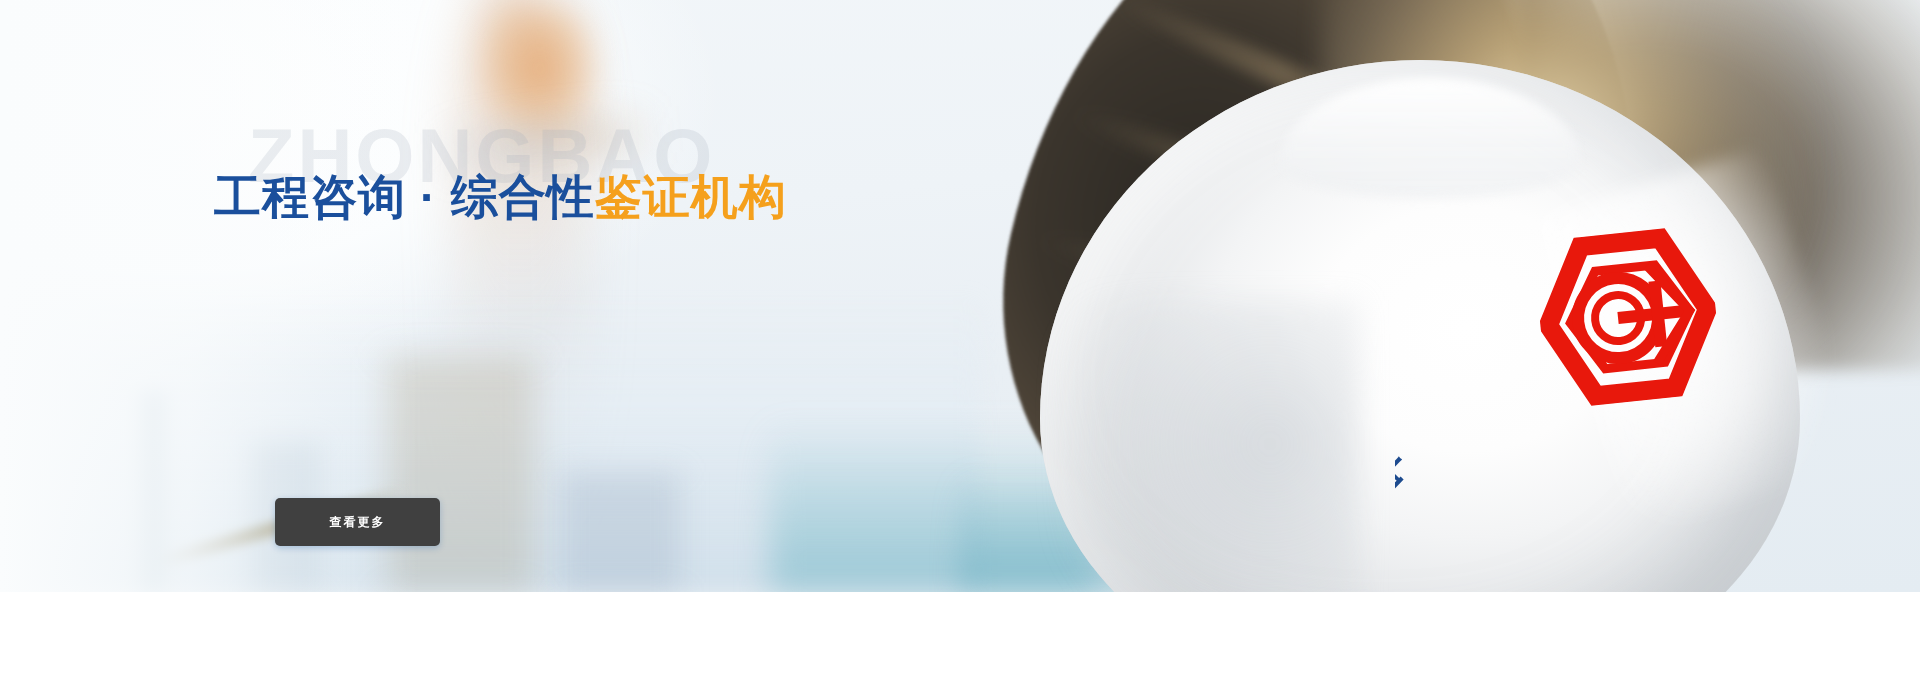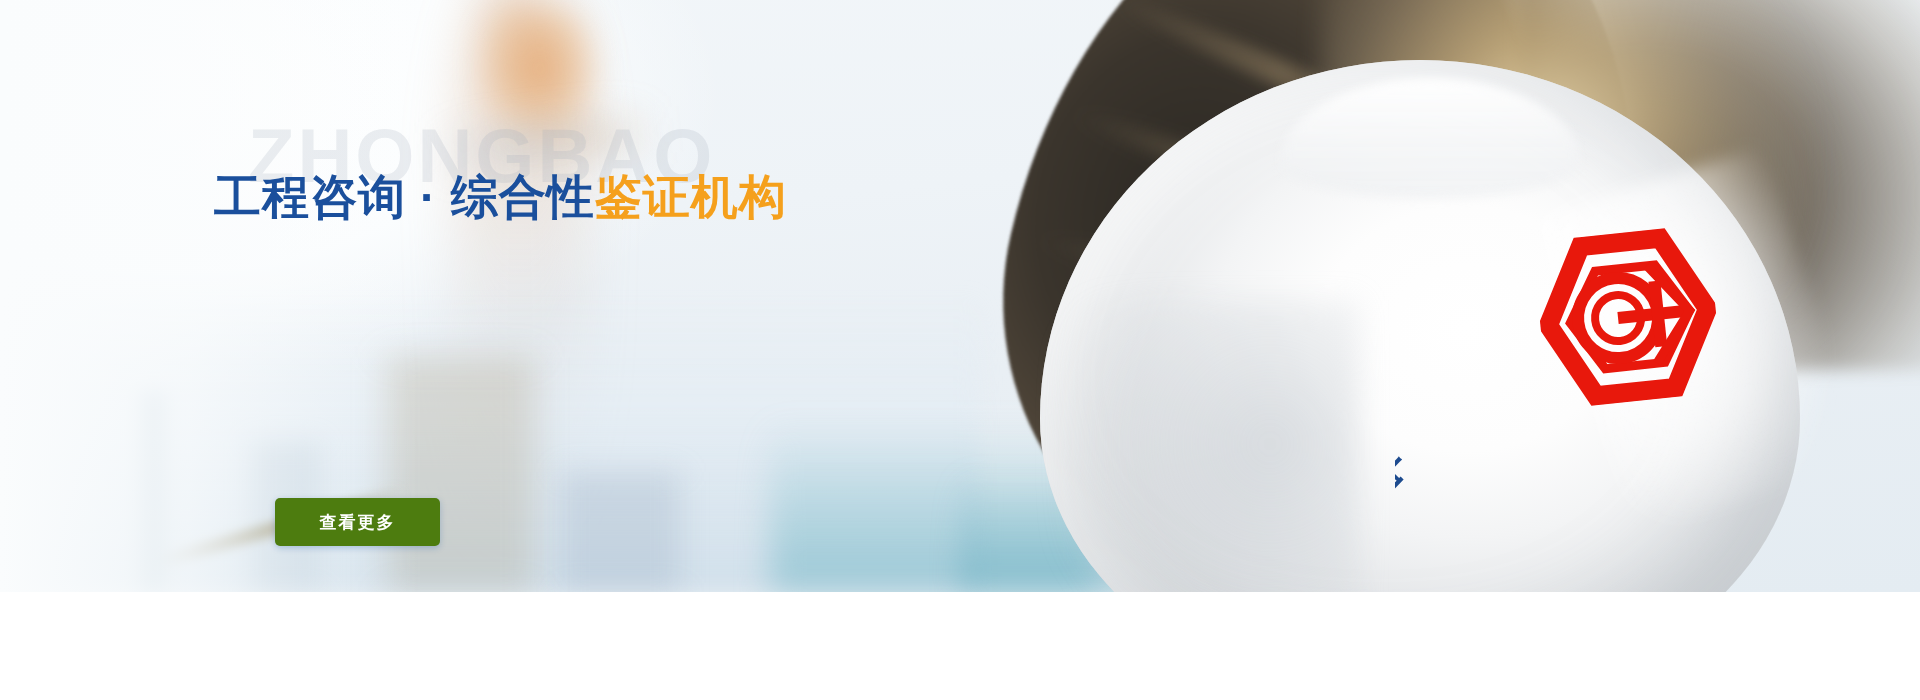--- a/index.html
+++ b/index.html
@@ -110,22 +110,22 @@
     font-size:47px;font-weight:bold;line-height:1.42;letter-spacing:1px;
     white-space:nowrap;}
   .hl-blue{color:#1a4f9c;}
   .hl-orange{color:#f5a01c;}
 
   .lead{position:absolute;left:216px;top:396px;width:640px;
     font-size:16px;color:#2f3437;line-height:2.55;letter-spacing:.3px;font-weight:500;}
   .lead div{white-space:nowrap;}
 
   .cta{position:absolute;left:275px;top:498px;width:165px;height:48px;
-    background:#4d7c0f;border:none;border-radius:5px;cursor:pointer;
-    color:#ffffff;font-size:17px;font-weight:bold;letter-spacing:2px;
+    background:#404040;border:none;border-radius:5px;cursor:pointer;
+    color:#ffffff;font-size:12px;font-weight:bold;letter-spacing:2px;
     font-family:"Liberation Sans","DejaVu Sans",sans-serif;
     display:flex;align-items:center;justify-content:center;
     box-shadow:0 2px 6px rgba(16,84,159,.25);}
 </style>
 </head>
 <body>
 
 <div class="stage">
 
   <div class="bg">

